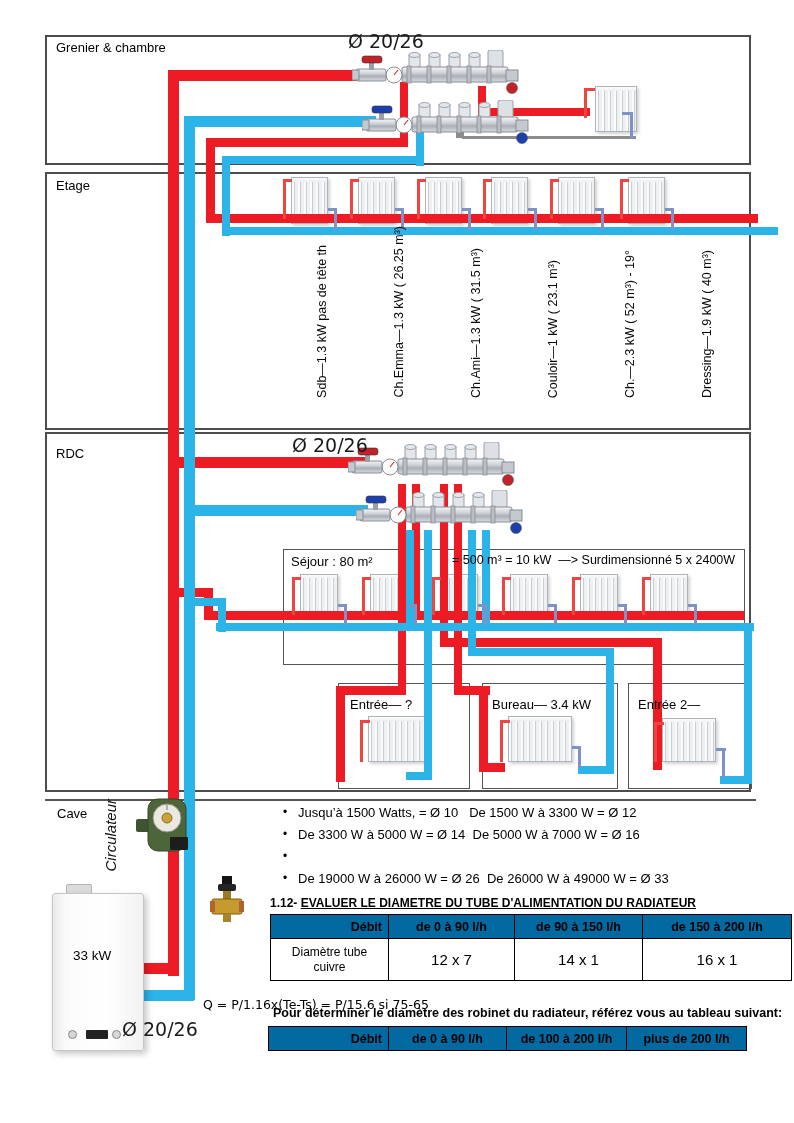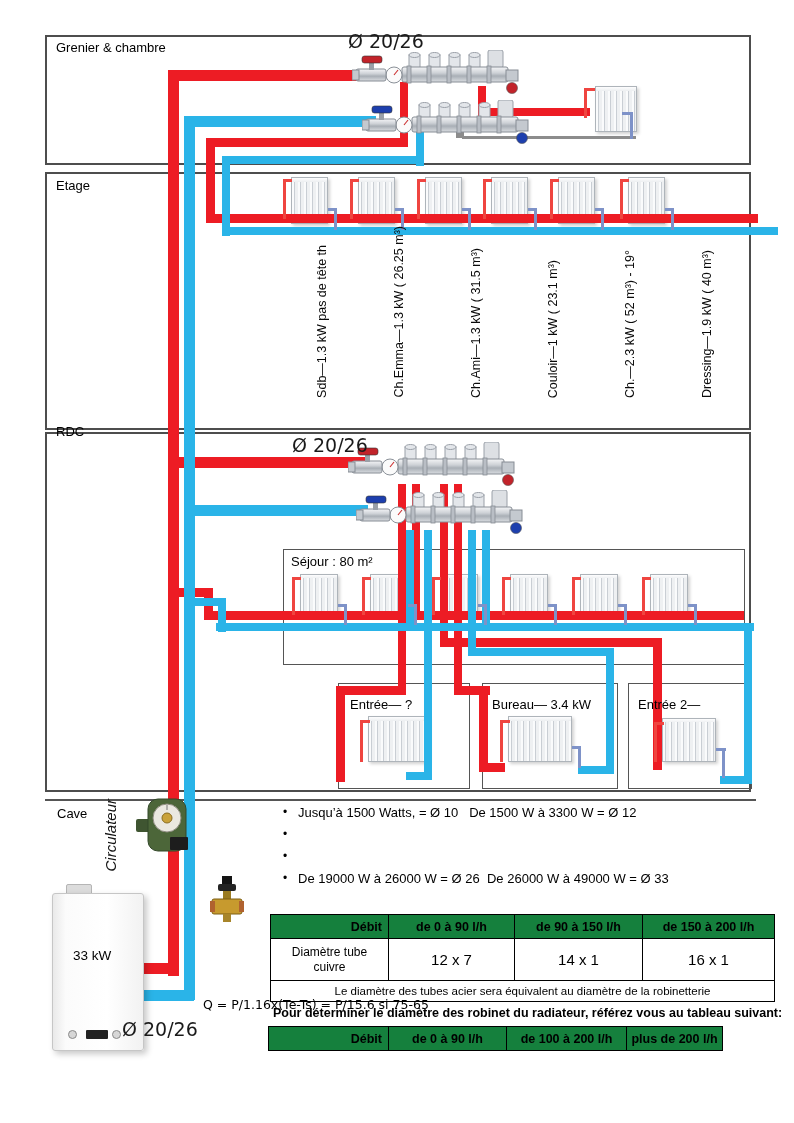--- a/index.html
+++ b/index.html
@@ -27,21 +27,21 @@
   .device{position:absolute}
   .caveline{position:absolute;background:#555}
   .bullets{position:absolute;left:272px;top:801px;width:505px;font-size:13px;color:#000}
   .bullets .row{display:flex;height:22px;align-items:center}
   .bullets .b{width:26px;text-align:center;font-size:12px}
   .bullets .bt{white-space:pre}
   .heading{position:absolute;left:270px;top:896px;font-size:12px;font-weight:bold;color:#000}
   .heading .u{text-decoration:underline}
   .ftable{position:absolute;border-collapse:collapse;font-family:"Liberation Sans",sans-serif}
   .ftable td{border:1.5px solid #000;text-align:center;vertical-align:middle;color:#000}
-  .ftable .yellow{background:#15803d;font-weight:bold;font-size:12.5px}
+  .ftable .yellow{background:#0369a1;font-weight:bold;font-size:12.5px}
   .ftable .debit{text-align:right;padding-right:6px}
   .ftable .rowlab{font-size:12px;line-height:1.25;padding:2px 8px}
   .ftable .val{font-size:15px}
   .ftable .note{font-size:11.5px;height:21px}
   .formula{position:absolute;left:203px;top:997px;font-size:12.5px;color:#000;font-family:"DejaVu Sans",sans-serif;white-space:pre}
   .intro{position:absolute;left:273px;top:1006px;font-size:12.5px;font-weight:bold;color:#000}
   .boiler{position:absolute;left:52px;top:893px;width:92px;height:158px;border:1px solid #c6c6c6;border-radius:3px;
     background:linear-gradient(90deg,#e9e9e9 0,#fbfbfb 14%,#fff 60%,#f2f2f2 100%);box-shadow:3px 3px 6px rgba(0,0,0,.22)}
   .chimney{position:absolute;left:66px;top:884px;width:26px;height:10px;background:#dcdcdc;border:1px solid #b5b5b5;border-radius:2px 2px 0 0}
   .panel{position:absolute;left:60px;top:1026px;width:74px;height:22px}
@@ -272,84 +272,87 @@
   <div class="boiler"></div>
   <div class="panel">
     <div class="display"></div>
     <div class="knob" style="left:52px"></div>
     <div class="knob" style="left:8px"></div>
   </div>
 
   <div class="seclabel" style="left:56px;top:40px">Grenier &amp; chambre</div>
   <div class="dia" style="left:348px;top:30px">Ø 20/26</div>
   <div class="seclabel" style="left:56px;top:178px">Etage</div>
-  <div class="seclabel" style="left:56px;top:424px">RDC</div>
+  <div class="seclabel" style="left:56px;top:446px">RDC</div>
   <div class="dia" style="left:292px;top:434px">Ø 20/26</div>
   <div class="seclabel" style="left:57px;top:806px">Cave</div>
   <div class="pumplabel">Circulateur</div>
   <div class="seclabel" style="left:73px;top:948px;font-size:13.5px">33 kW</div>
   <div class="dia" style="left:122px;top:1018px">Ø 20/26</div>
 
   <div class="vlabel" style="left:315px;bottom:725px">Sdb—1.3 kW pas de tête th</div>
   <div class="vlabel" style="left:392px;bottom:725px">Ch.Emma—1.3 kW ( 26.25 m³)</div>
   <div class="vlabel" style="left:469px;bottom:725px">Ch.Ami—1.3 kW ( 31.5 m³)</div>
   <div class="vlabel" style="left:546px;bottom:725px">Couloir—1 kW ( 23.1 m³)</div>
   <div class="vlabel" style="left:623px;bottom:725px">Ch.—2.3 kW ( 52 m³) - 19°</div>
   <div class="vlabel" style="left:700px;bottom:725px">Dressing—1.9 kW ( 40 m³)</div>
 
   <div class="roomlabel" style="left:291px;top:554px">Séjour : 80 m²</div>
+  <div class="roomlabel note-pre" style="left:452px;top:553px;font-size:12.5px">= 500 m³ = 10 kW  —&gt; Surdimensionné 5 x 2400W</div>
   <div class="roomlabel" style="left:350px;top:697px">Entrée— ?</div>
   <div class="roomlabel" style="left:492px;top:697px">Bureau— 3.4 kW</div>
   <div class="roomlabel" style="left:638px;top:697px">Entrée 2—</div>
 
   <div class="bullets">
     <div class="row">
         <span class="b">•</span>
         <span class="bt">Jusqu’à 1500 Watts, = Ø 10   De 1500 W à 3300 W = Ø 12</span>
       </div>
     <div class="row">
         <span class="b">•</span>
+        <span class="bt">De 3300 W à 5000 W = Ø 14  De 5000 W à 7000 W = Ø 16</span>
       </div>
     <div class="row">
         <span class="b">•</span>
       </div>
     <div class="row">
         <span class="b">•</span>
         <span class="bt">De 19000 W à 26000 W = Ø 26  De 26000 W à 49000 W = Ø 33</span>
       </div>
   </div>
 
+  <div class="heading">
+    <span>1.12-</span>
+    <span class="u">EVALUER LE DIAMETRE DU TUBE D'ALIMENTATION DU RADIATEUR</span>
+  </div>
 
   <table class="ftable" style="left:270px;top:914px">
     <tbody>
         <tr style="height:24px">
       <td class="yellow debit" style="width:118px">Débit</td>
       <td class="yellow" style="width:126px">de 0 à 90 l/h</td>
       <td class="yellow" style="width:128px">de 90 à 150 l/h</td>
-      <td class="yellow" style="width:132px">de 150 à 200 l/h</td>
+      <td class="yellow" style="width:149px">de 150 à 200 l/h</td>
     </tr>
     <tr style="height:42px">
       <td class="rowlab">Diamètre tube cuivre</td>
       <td class="val">12 x 7</td>
       <td class="val">14 x 1</td>
       <td class="val">16 x 1</td>
     </tr>
-    <tr>
-          <td class="note" colspan="4">Le diamètre des tubes acier sera équivalent au diamètre de la robinetterie</td>
-        </tr>
   </tbody>
     </table>
 
   <div class="formula">Q = P/1.16x(Te-Ts) = P/15.6 si 75-65</div>
   <div class="intro">Pour déterminer le diamètre des robinet du radiateur, référez vous au tableau suivant:</div>
 
   <table class="ftable" style="left:268px;top:1026px">
     <tbody>
         <tr style="height:24px">
       <td class="yellow debit" style="width:120px">Débit</td>
       <td class="yellow" style="width:118px">de 0 à 90 l/h</td>
       <td class="yellow" style="width:120px">de 100 à 200 l/h</td>
-      <td class="yellow" style="width:96px">plus de 200 l/h</td>
+      <td class="yellow" style="width:120px">plus de 200 l/h</td>
     </tr>
   </tbody>
     </table>
 
 </div>
 
 </body></html>

